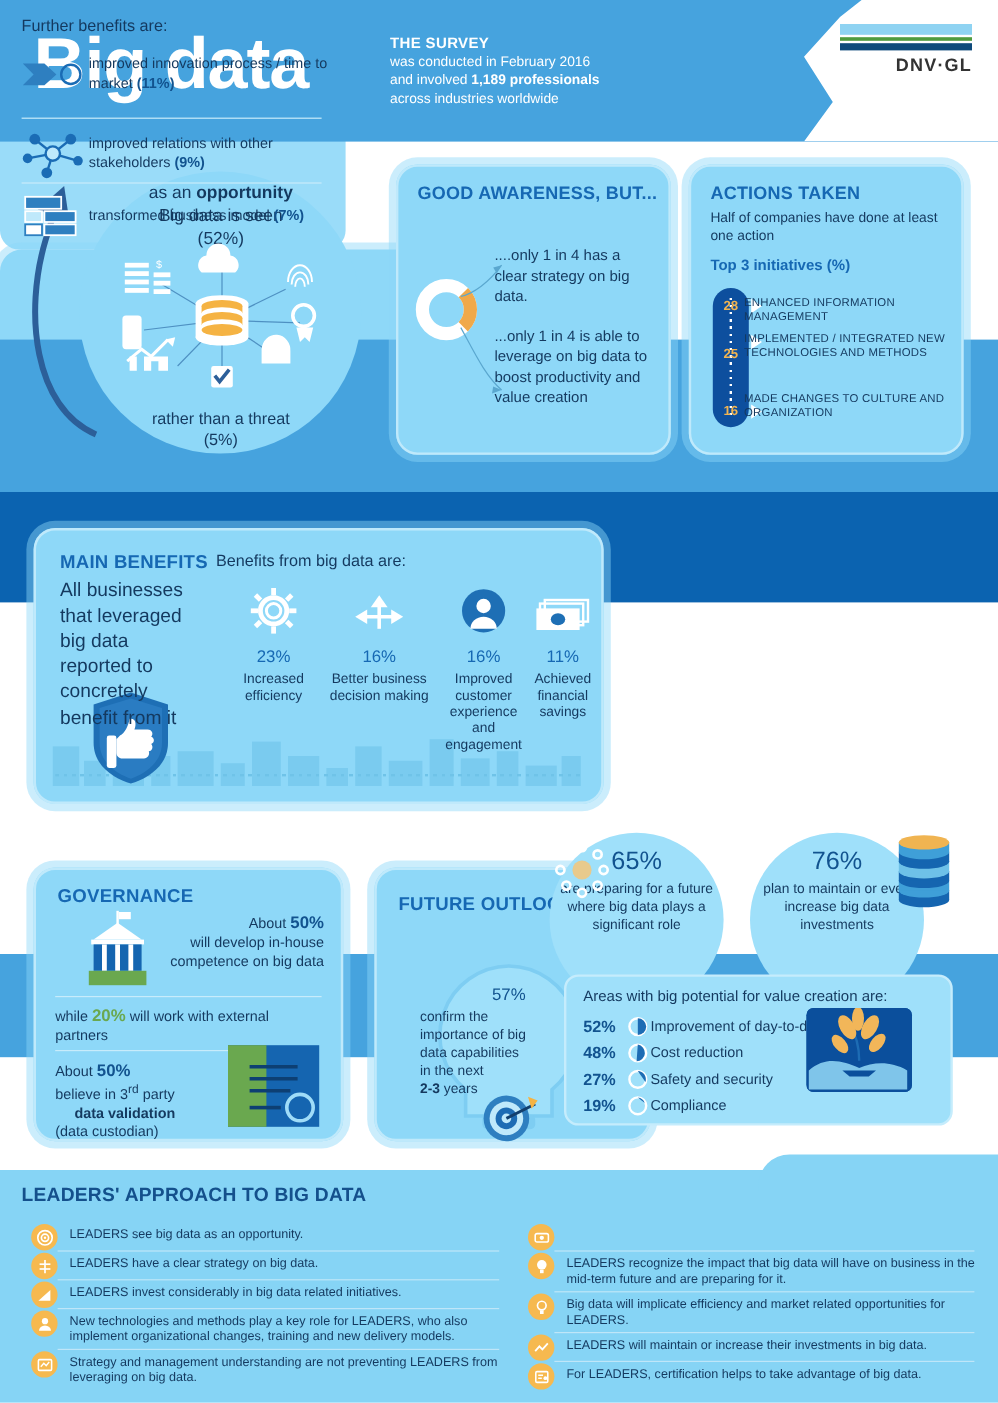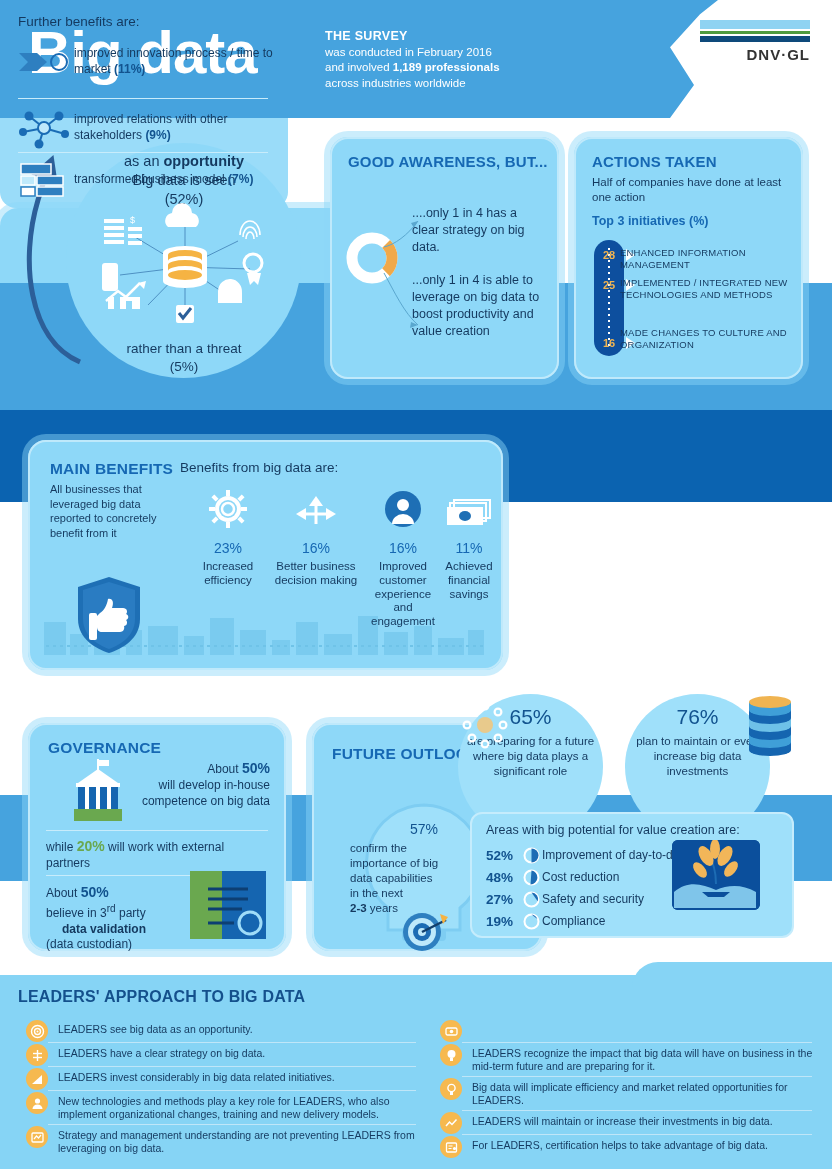--- a/index.html
+++ b/index.html
@@ -58,21 +58,21 @@
   #act-bar .dots{position:absolute;left:14px;top:8px;width:2px;height:100px;
       background:repeating-linear-gradient(#fff 0 2px,transparent 2px 6px);}
   .act-num{position:absolute;left:0;width:30px;text-align:center;font-size:11px;font-weight:bold;color:#f0b451;}
   .act-tri{position:absolute;left:32px;width:0;height:0;border-top:6px solid transparent;
       border-bottom:6px solid transparent;border-left:9px solid #fff;}
   .act-lbl{position:absolute;left:46px;width:170px;font-size:9.5px;line-height:1.25;color:#14395f;letter-spacing:.2px;}
 
   
   #card-main{left:28px;top:440px;width:475px;height:230px;}
   #mb-h{position:absolute;left:22px;top:20px;font-size:15.5px;letter-spacing:.2px;}
-  #mb-p{position:absolute;left:22px;top:42px;width:118px;font-size:11px;line-height:1.32;color:#14395f;}
+  #mb-p{position:absolute;left:22px;top:42px;width:118px;font-size:16px;line-height:1.32;color:#14395f;}
   #mb-shield{position:absolute;left:48px;top:135px;width:66px;height:80px;}
   #mb-city{position:absolute;left:16px;top:160px;width:440px;height:55px;}
   #mb-dots{position:absolute;left:18px;top:205px;width:440px;height:2px;
       background:repeating-linear-gradient(90deg,#6fc3e8 0 3px,transparent 3px 7px);}
   #mb-sub{position:absolute;left:152px;top:20px;font-size:13.5px;color:#14395f;}
   .mb-col{position:absolute;top:48px;text-align:center;}
   .mb-icon{height:40px;display:flex;align-items:flex-end;justify-content:center;}
   .mb-pct{font-size:21px;font-weight:bold;color:#1668b3;margin-top:6px;}
   .mb-pct span{font-size:14px;font-weight:normal;}
   .mb-txt{font-size:11.5px;line-height:1.2;color:#14395f;margin-top:2px;}
@@ -252,21 +252,21 @@
   <div class="card-in"></div>
   <div id="act-h" class="h-blue">ACTIONS TAKEN</div>
   <div id="act-sub">Half of companies have done at least one action</div>
   <div id="act-top3">Top 3 initiatives (%)</div>
   <div id="act-bar">
       <div class="dots"></div>
     </div>
   <div class="act-num" style="left:20px;top:112px">28</div>
   <div class="act-tri" style="left:52px;top:112px"></div>
   <div class="act-lbl" style="top:110px">ENHANCED INFORMATION MANAGEMENT</div>
-  <div class="act-num" style="left:20px;top:142px">25</div>
+  <div class="act-num" style="left:20px;top:152px">25</div>
   <div class="act-tri" style="left:52px;top:142px"></div>
   <div class="act-lbl" style="top:140px">IMPLEMENTED / INTEGRATED NEW TECHNOLOGIES AND METHODS</div>
   <div class="act-num" style="left:20px;top:200px">16</div>
   <div class="act-tri" style="left:52px;top:200px"></div>
   <div class="act-lbl" style="top:190px">MADE CHANGES TO CULTURE AND ORGANIZATION</div>
 </div>
 
 <div class="card" id="card-main">
   <div class="card-in"></div>
   <svg id="mb-city" viewBox="0 0 440 55">

